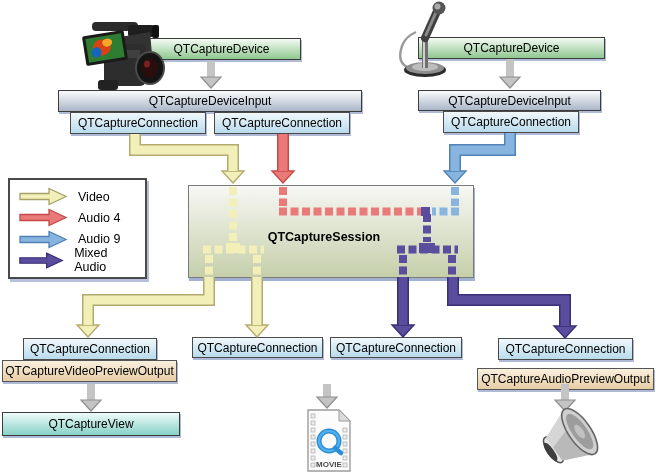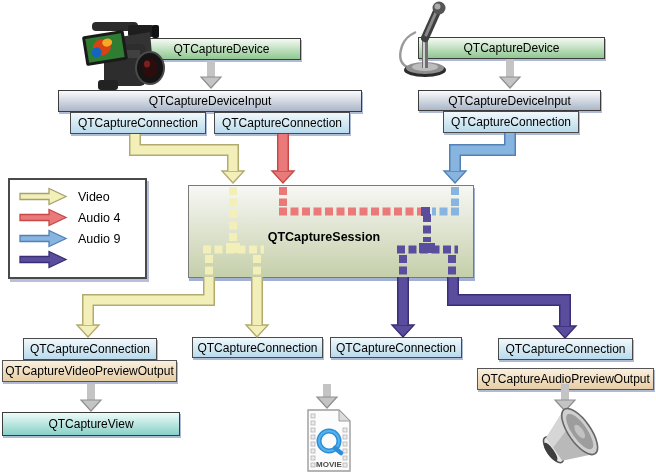--- a/index.html
+++ b/index.html
@@ -18,21 +18,21 @@
   .tan{background:linear-gradient(#faf0df,#e7cda4);border-color:#555;}
   .teal{background:linear-gradient(#effbf9,#86d1c7);}
   .session{
     background:linear-gradient(#f7f7f4,#c5cfaa);
     border:1px solid #7a7a7a;box-shadow:1px 3px 0 rgba(100,125,180,.6);
   }
   .session-label{position:absolute;left:0;right:14px;top:44px;text-align:center;font-size:12.5px;font-weight:bold;}
   .legend{
     position:absolute;box-sizing:border-box;background:#ffffff;
     border:2px solid #4a4a4a;box-shadow:2px 3px 0 rgba(110,130,185,.5);
-    display:flex;flex-direction:column;justify-content:flex-start;
+    display:flex;flex-direction:column;justify-content:space-between;
     padding:6px 8px;
   }
   .legend-row{display:flex;align-items:center;gap:10px;height:21px;}
   .legend-row span{font-size:12.5px;color:#000;}
   svg{display:block;}
   #overlay{position:absolute;left:0;top:0;pointer-events:none;}
   .icon{position:absolute;}
 </style>
 </head>
 <body>
@@ -64,20 +64,21 @@
     <div class="legend-row">
       <svg width="50" height="21" viewBox="0 0 50 21">
         <polygon points="2,7.5 31,7.5 31,2.5 48,10.5 31,18.5 31,13.5 2,13.5" stroke-width="1.3" fill="#88b5e0" stroke="#5181b5"></polygon>
       </svg>
       <span>Audio 9</span>
     </div>
     <div class="legend-row">
       <svg width="50" height="21" viewBox="0 0 50 21">
         <polygon points="2,7.5 31,7.5 31,2.5 48,10.5 31,18.5 31,13.5 2,13.5" stroke-width="1.3" fill="#5b4d9d" stroke="#3a2f74"></polygon>
       </svg>
+      <span>Mixed Audio</span>
     </div>
   </div>
 
   <div class="node session" style="left:188px;top:185px;width:286px;height:93px;">
     <div class="session-label">QTCaptureSession</div>
   </div>
 
   <div class="node conn" style="left:23px;top:338px;width:134px;height:22px;">QTCaptureConnection</div>
   <div class="node tan" style="left:2px;top:360px;width:175px;height:22px;">QTCaptureVideoPreviewOutput</div>
   <div class="node teal" style="left:2px;top:412px;width:178px;height:24px;">QTCaptureView</div>

